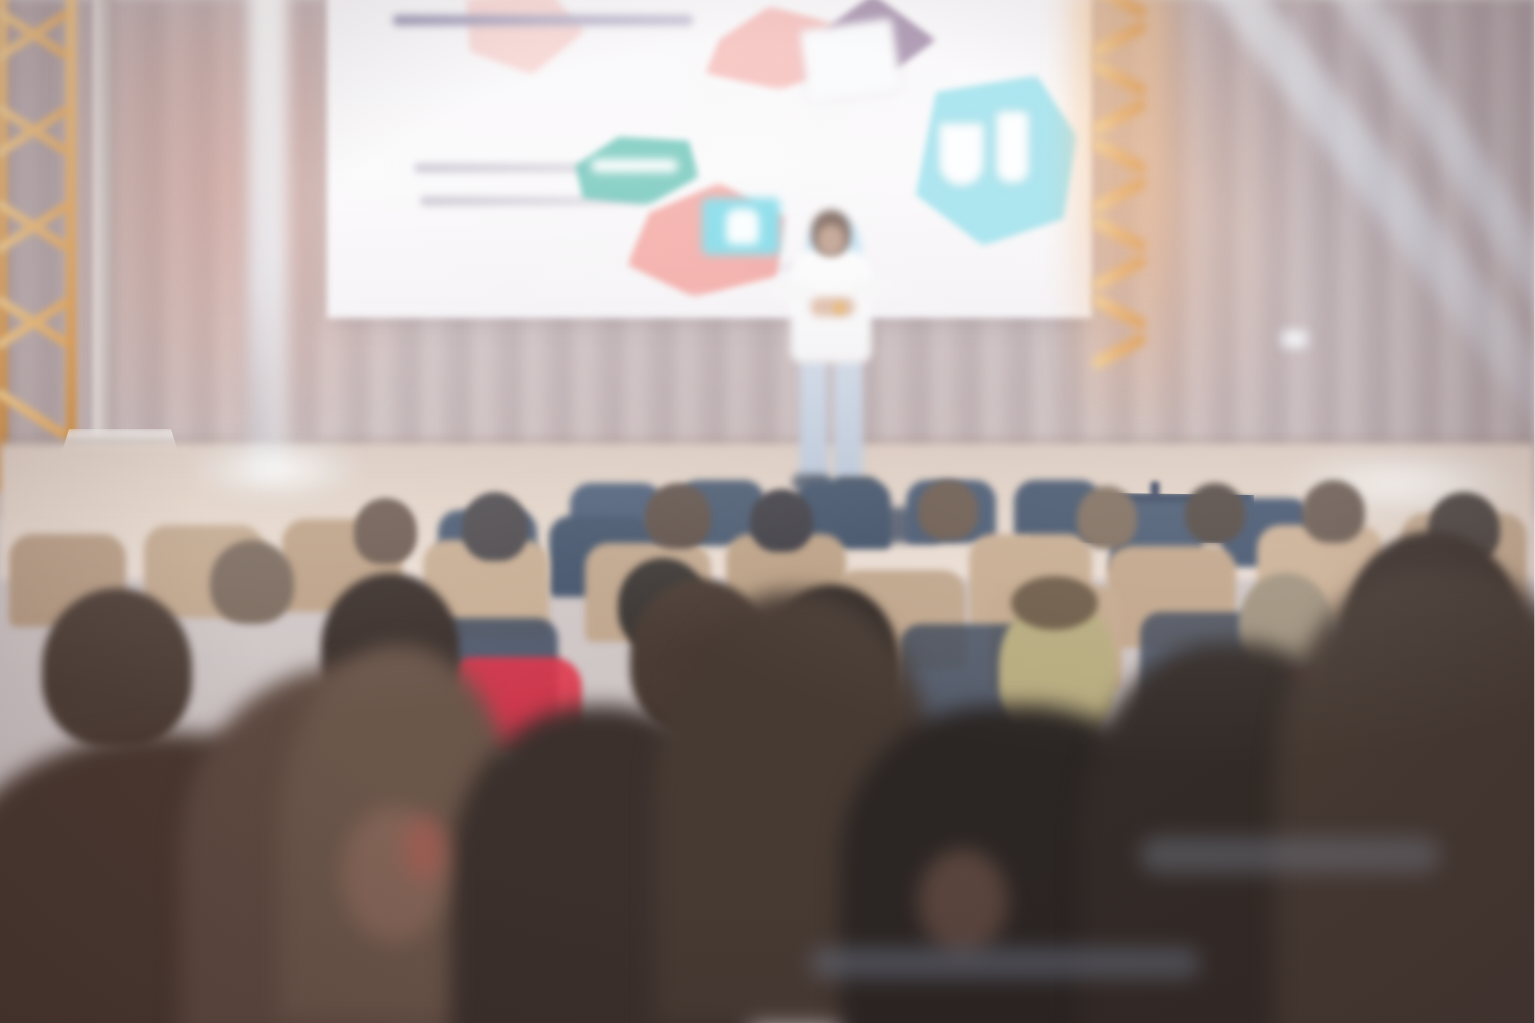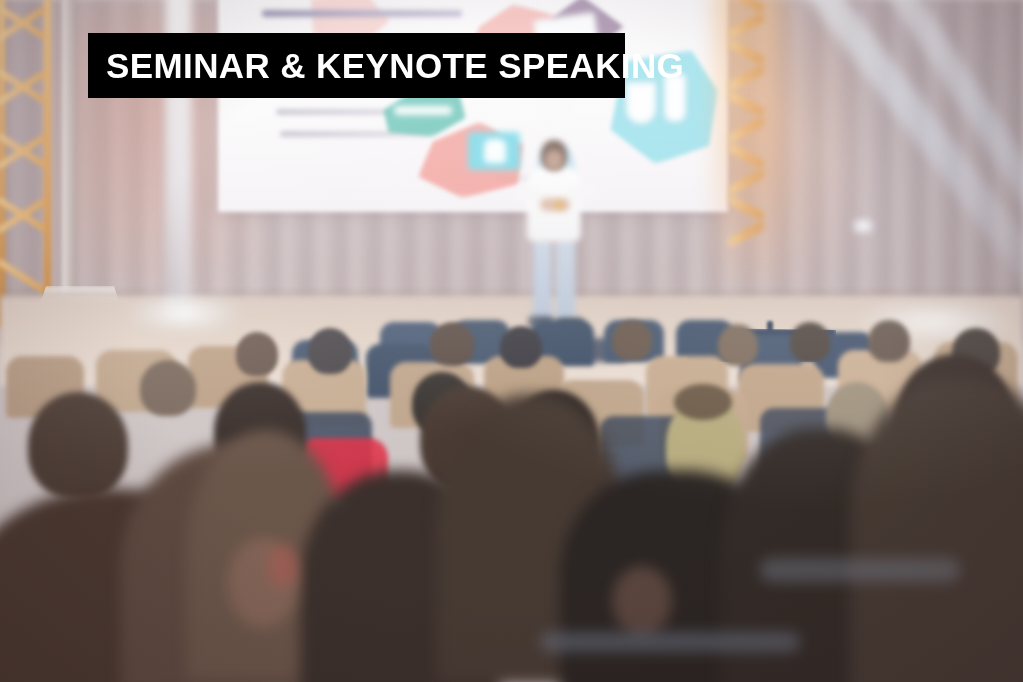--- a/index.html
+++ b/index.html
@@ -547,17 +547,14 @@
     <div class="fg-block" style="left:612px; top:246px; width:60px; height:70px; background:#7a5b50; border-radius:50%; opacity:.6;"></div>
 
     <div class="fg-block" style="left:540px; top:312px; width:260px; height:20px; background:#6d7686; border-radius:10px; opacity:.55;"></div>
     <div class="fg-block" style="left:760px; top:238px; width:200px; height:24px; background:#7b8392; border-radius:12px; opacity:.45;"></div>
 
   </div>
 
   <div class="haze"></div>
   <div class="vignette"></div>
 
-  <div class="banner">
-    <span class="banner-text">SEMINAR &amp; KEYNOTE SPEAKING</span>
-  </div>
 
 </div>
 
 </body></html>

